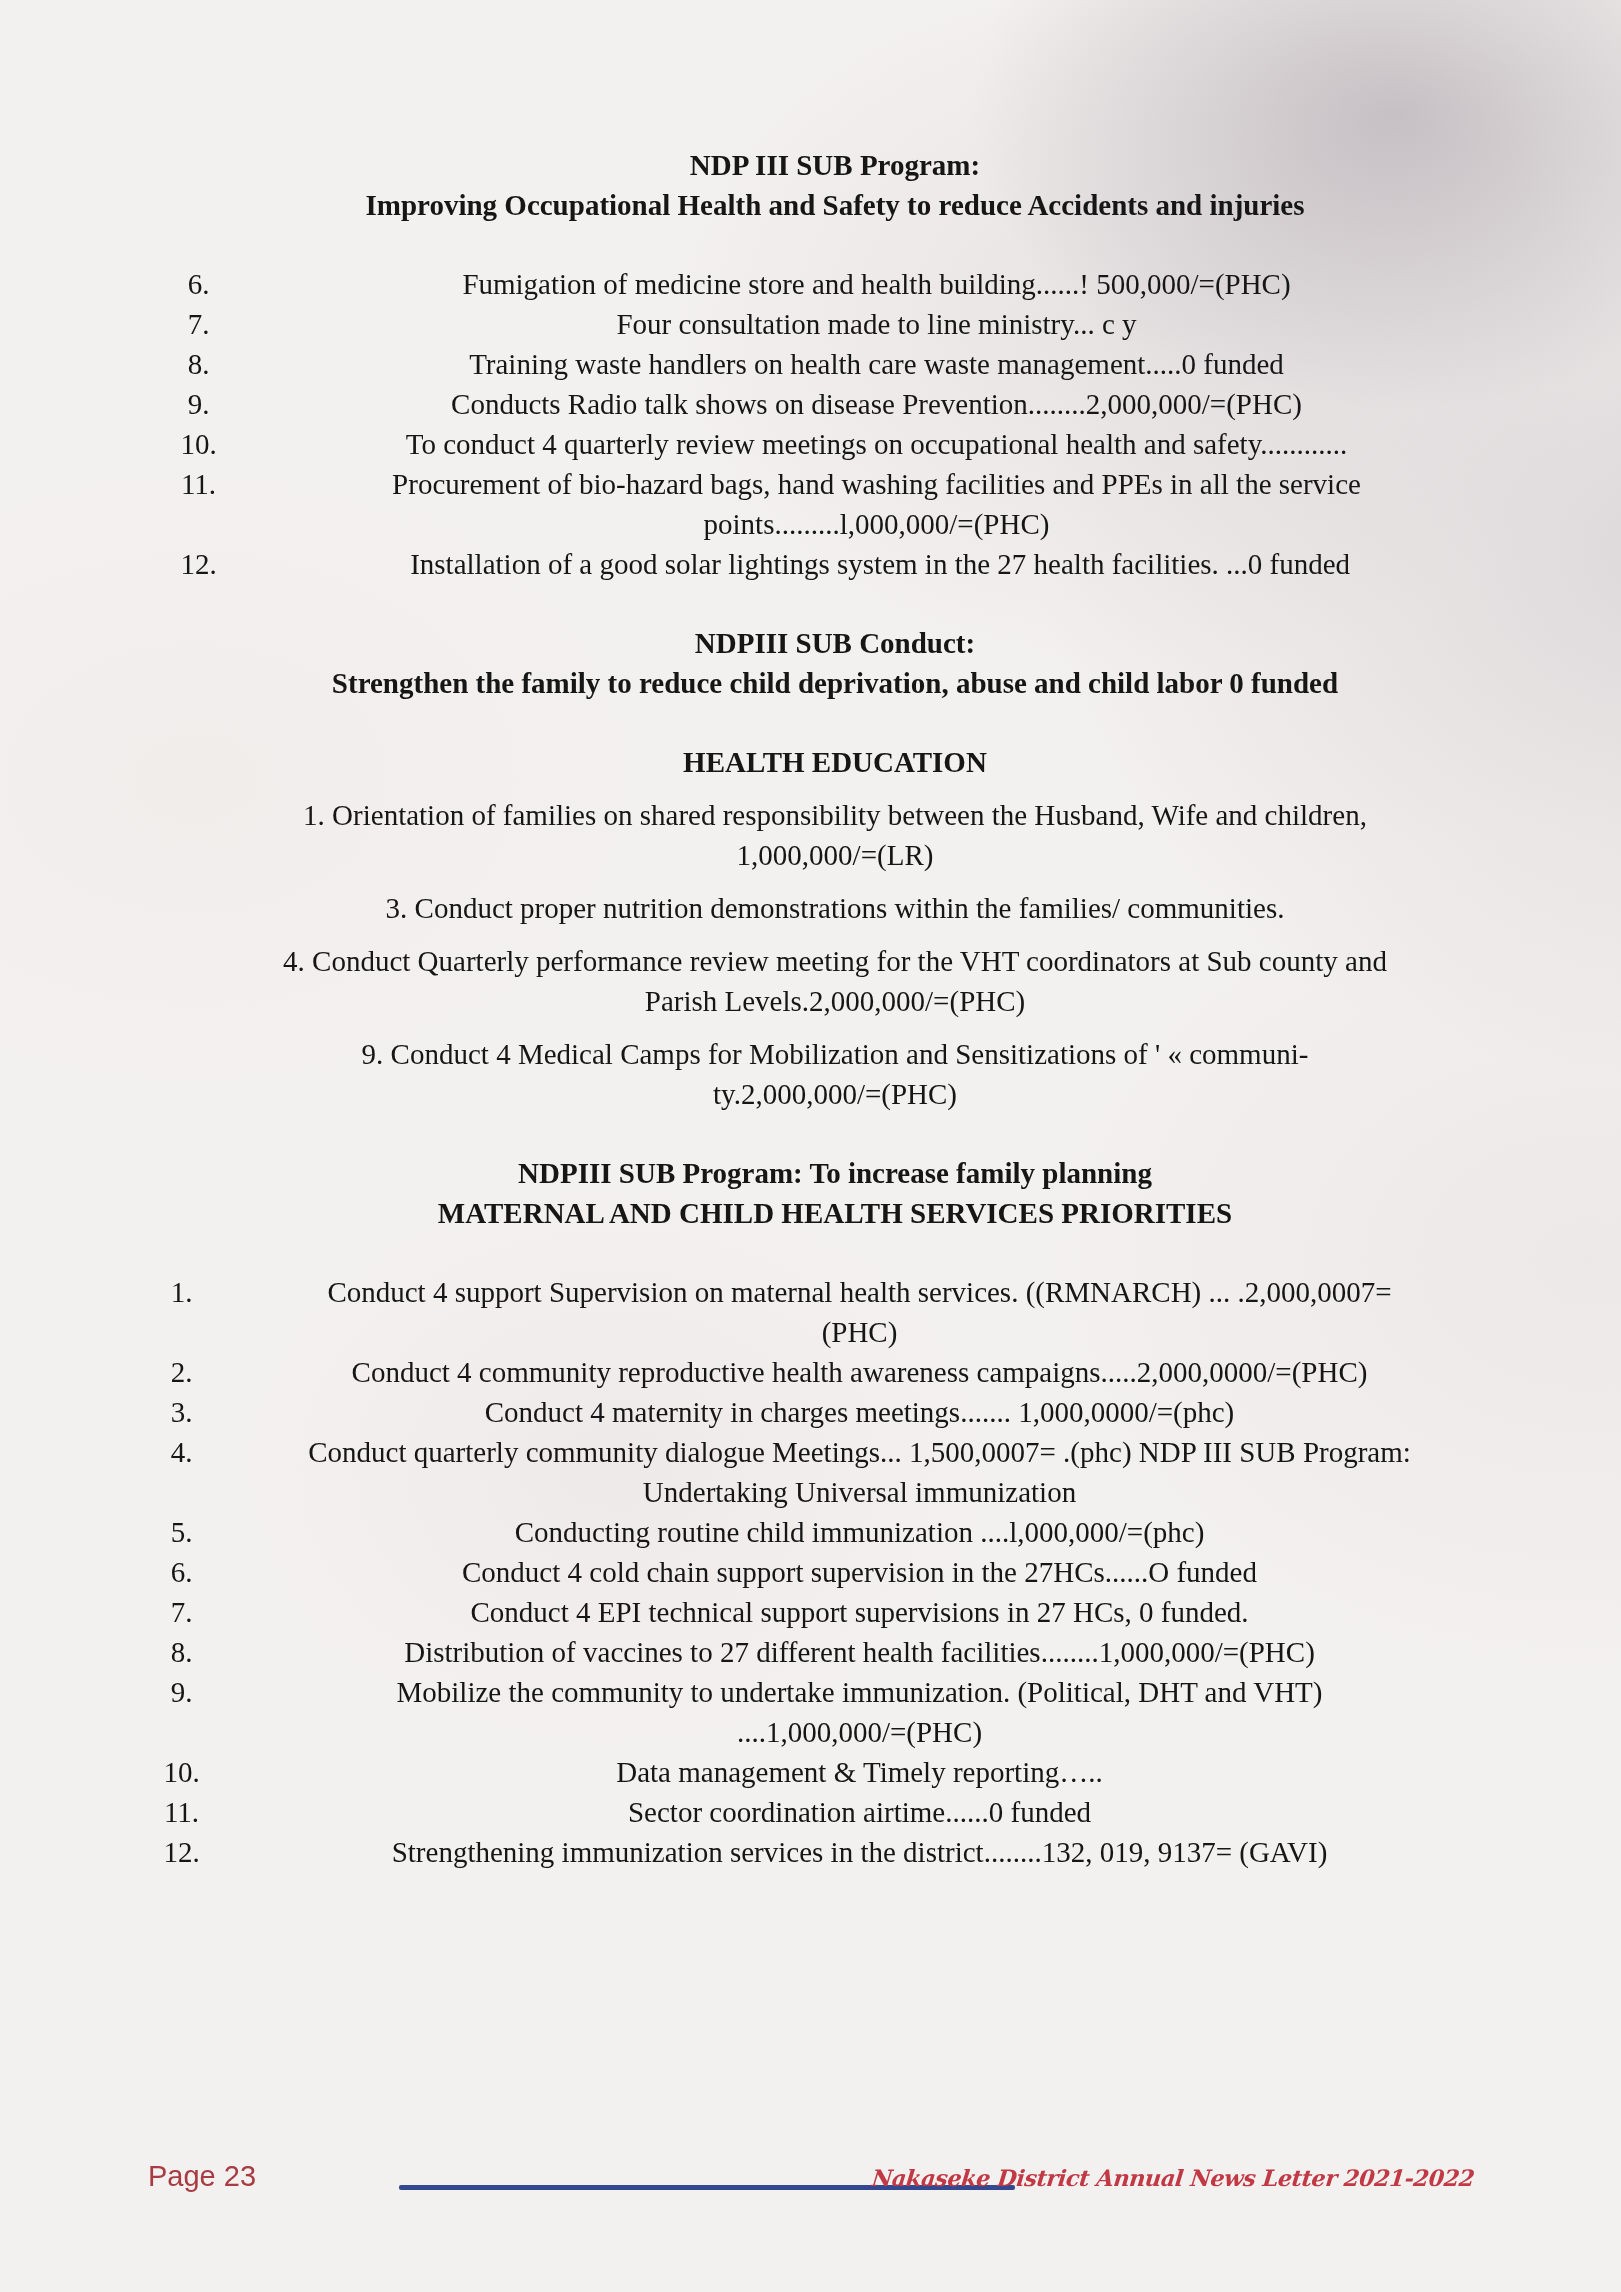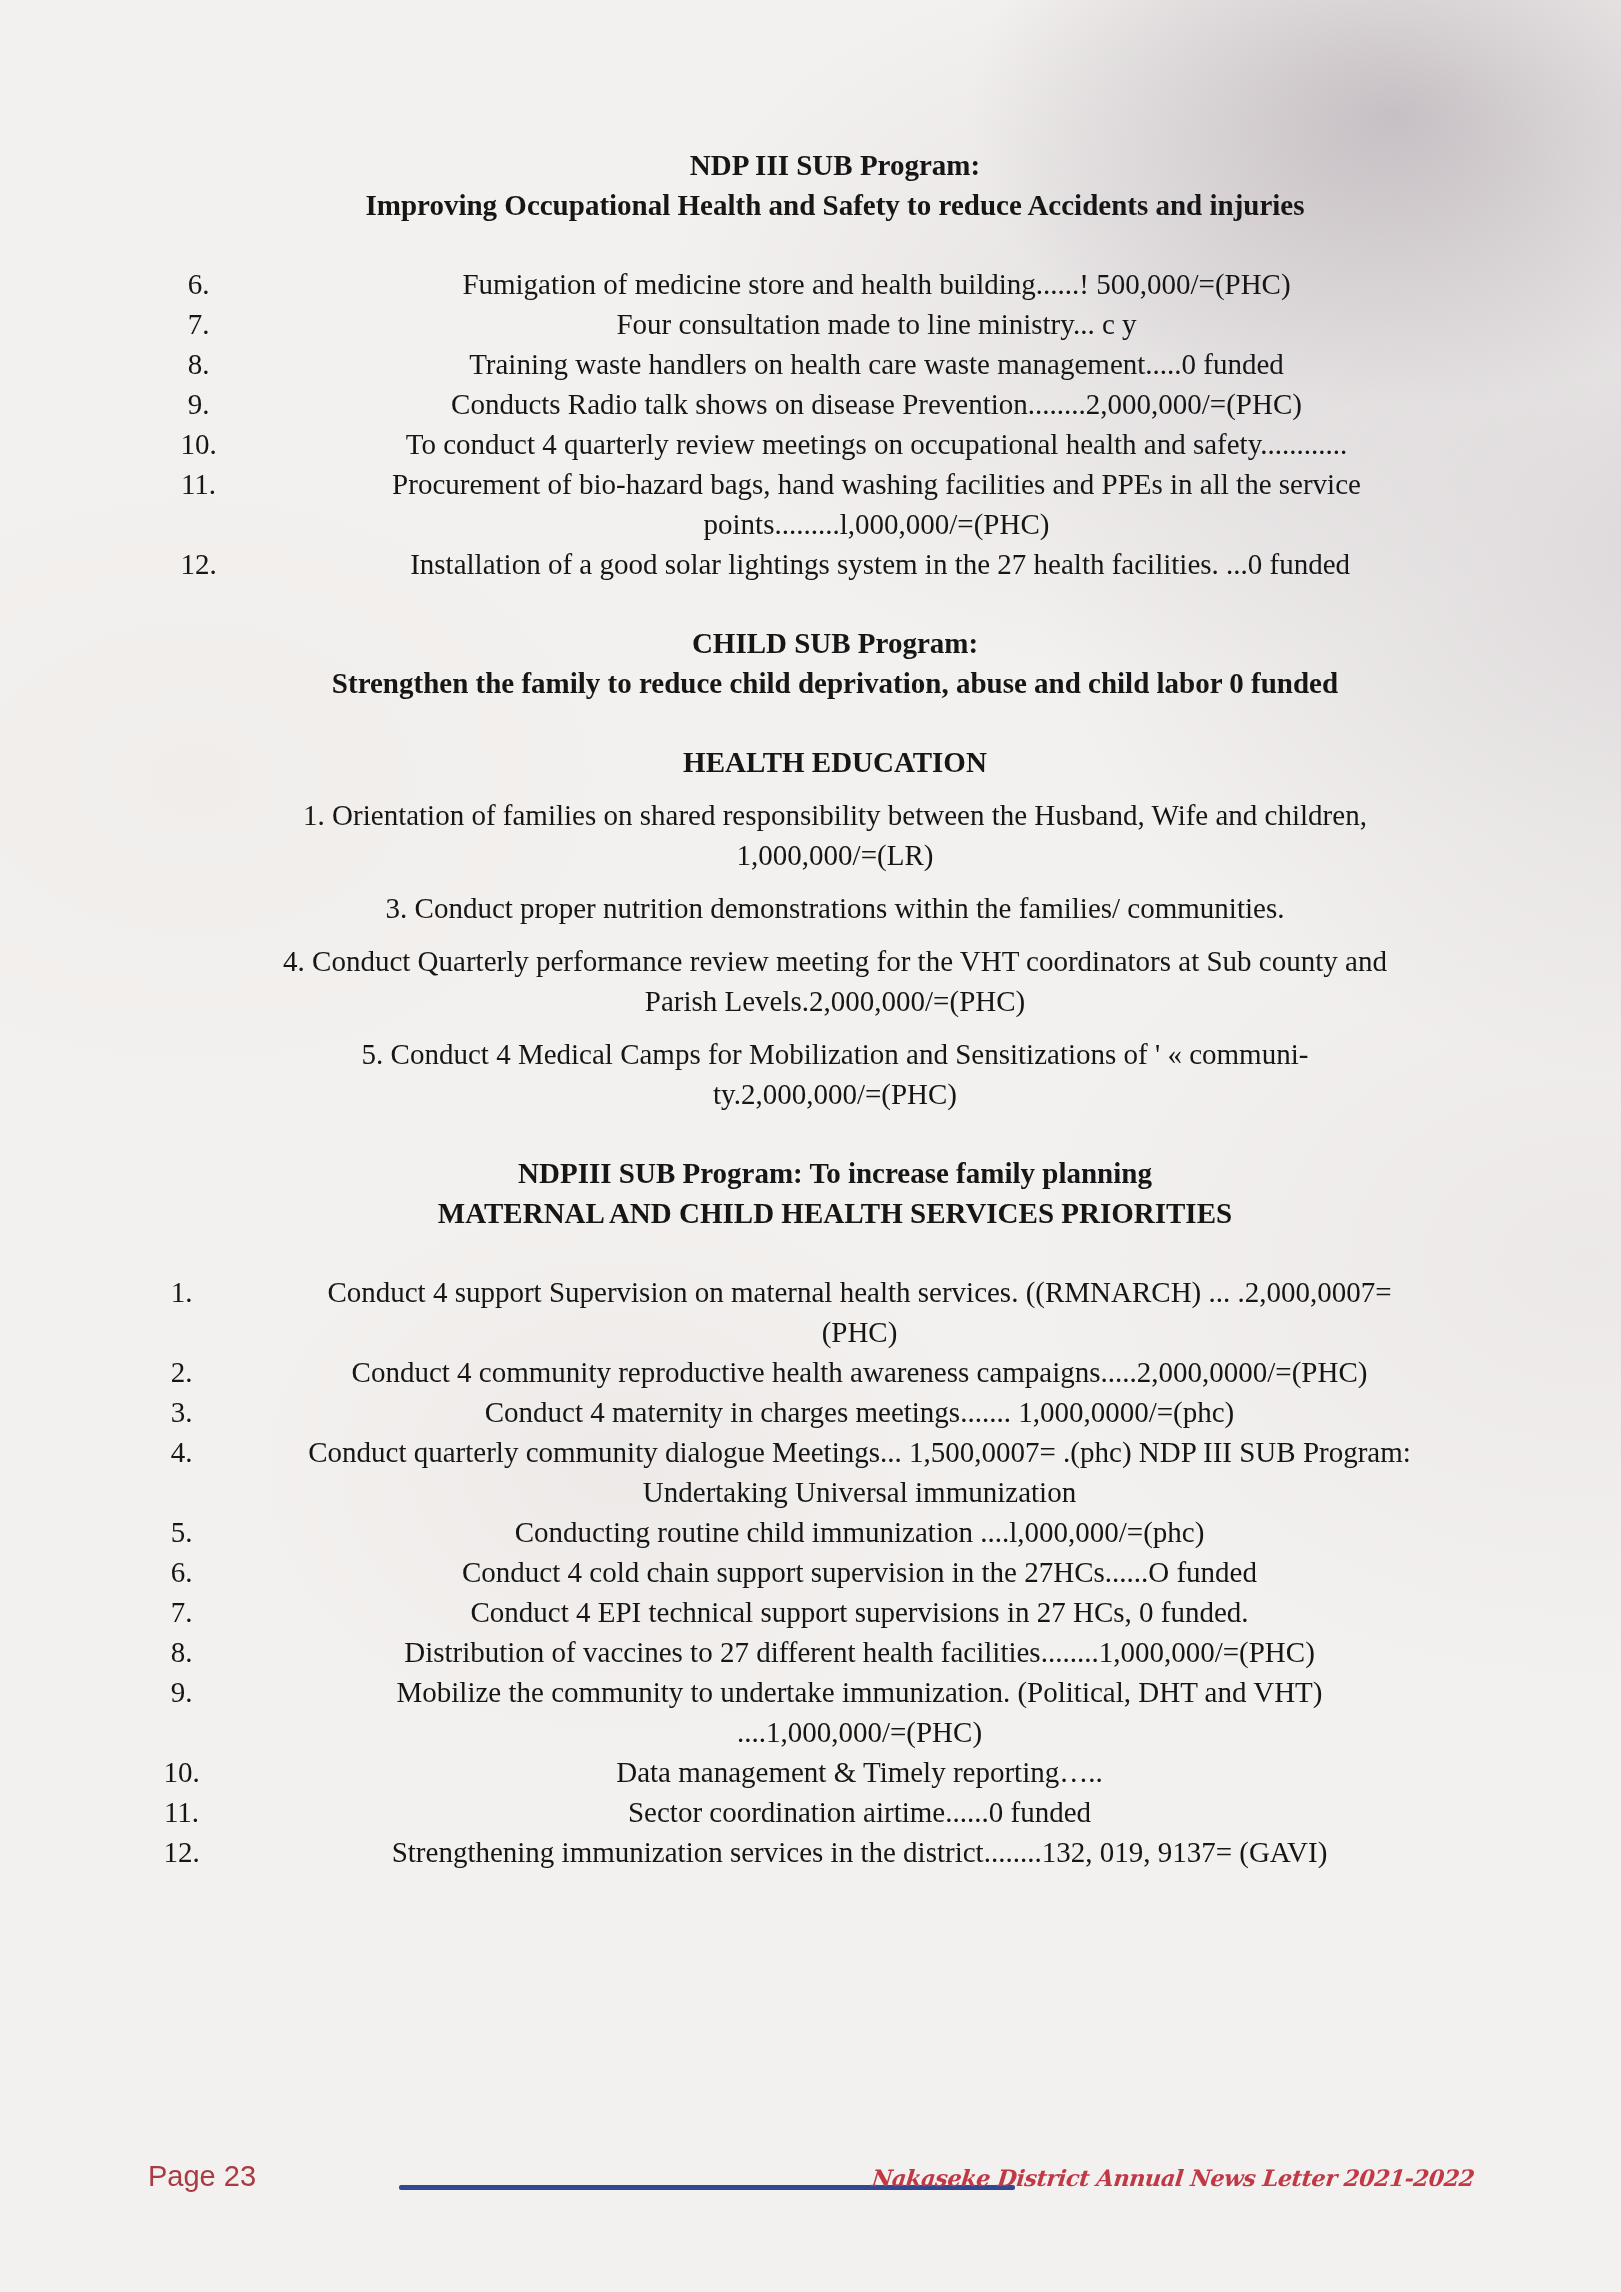--- a/index.html
+++ b/index.html
@@ -99,32 +99,32 @@
         <span class="txt">Procurement of bio-hazard bags, hand washing facilities and PPEs in all the service
 points.........l,000,000/=(PHC)</span>
       </div>
       <div class="item">
         <span class="num num-a">12.</span>
         <span class="txt"> Installation of a good solar lightings system in the 27 health facilities. ...0 funded</span>
       </div>
     </div>
 
     <div class="heading-block">
-      <div class="heading-line">CHILD SUB Program:</div>
+      <div class="heading-line">NDPIII SUB Conduct:</div>
       <div class="heading-line">Strengthen the family to reduce child deprivation, abuse and child labor 0 funded</div>
     </div>
 
     <div class="section-block">
       <div class="heading-line">HEALTH EDUCATION</div>
       <p class="para">1. Orientation of families on shared responsibility between the Husband, Wife and children,
 1,000,000/=(LR)</p>
       <p class="para">3. Conduct proper nutrition demonstrations within the families/ communities.</p>
       <p class="para">4. Conduct Quarterly performance review meeting for the VHT coordinators at Sub county and
 Parish Levels.2,000,000/=(PHC)</p>
-      <p class="para">5. Conduct 4 Medical Camps for Mobilization and Sensitizations of ' « communi-
+      <p class="para">9. Conduct 4 Medical Camps for Mobilization and Sensitizations of ' « communi-
 ty.2,000,000/=(PHC)</p>
     </div>
 
     <div class="heading-block">
       <div class="heading-line">NDPIII SUB Program: To increase family planning</div>
       <div class="heading-line">MATERNAL AND CHILD HEALTH SERVICES PRIORITIES</div>
     </div>
 
     <div class="list">
       <div class="item">

